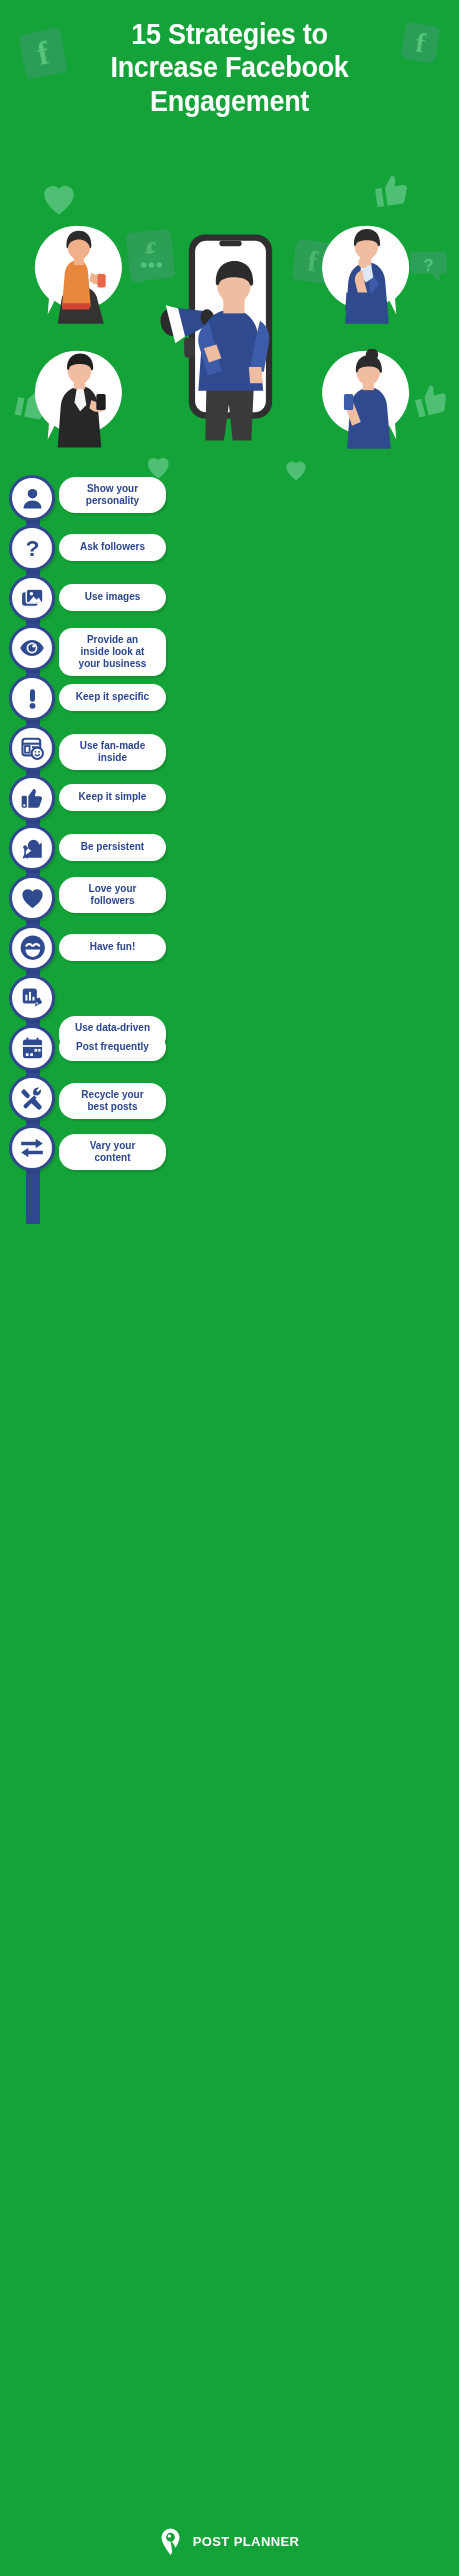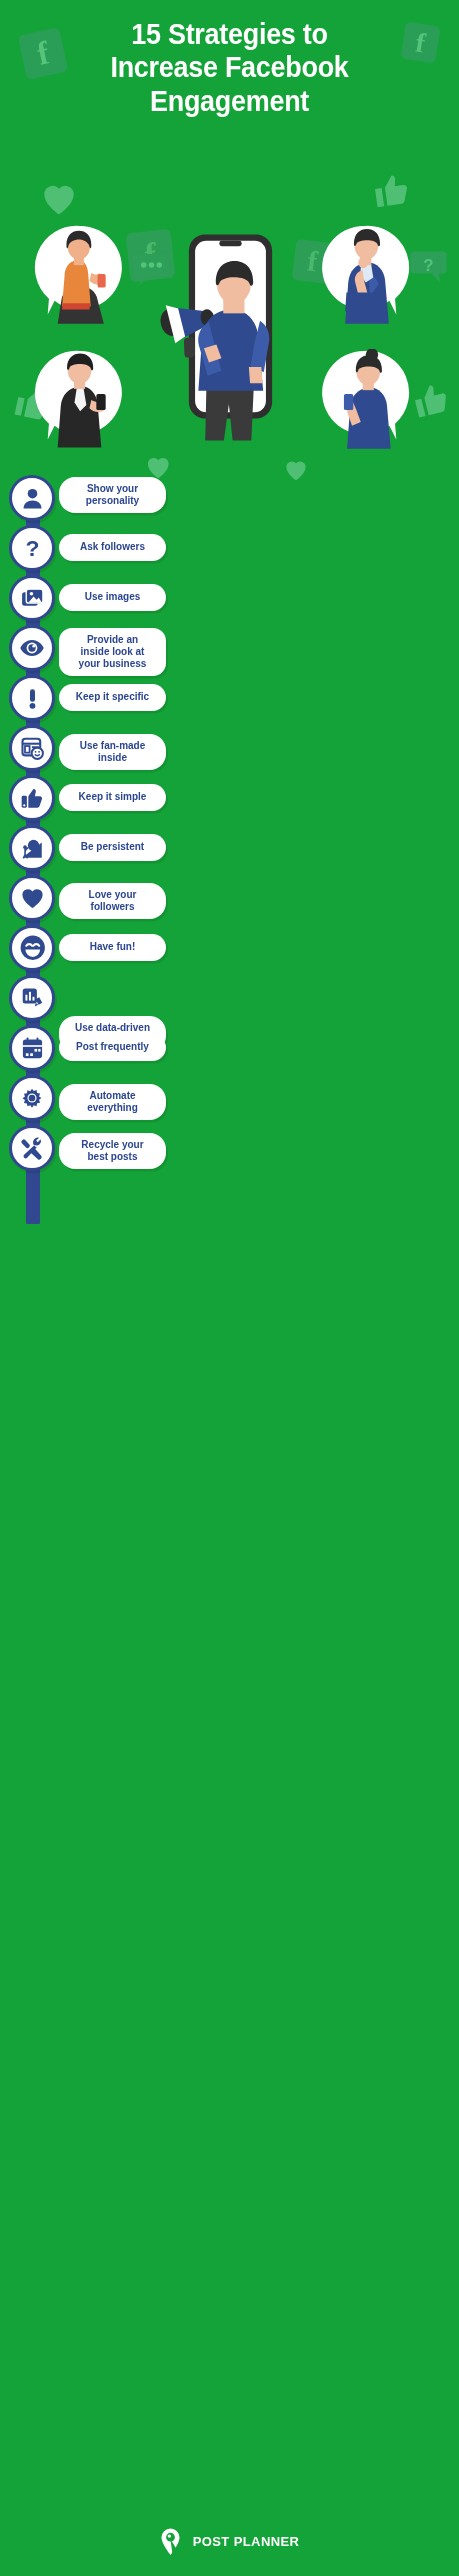--- a/index.html
+++ b/index.html
@@ -309,21 +309,21 @@
       </div>
       <div class="pill w1" style="top:8.7px;width:107px;">Be persistent</div>
     </div>
 
     <div class="row">
       <div class="badge">
         <svg width="25" height="25" viewBox="0 0 24 24">
           <path fill="#2f4a8f" d="M12 21.2S2.3 14.6 2.3 8.6a5.4 5.4 0 0 1 9.7-3.3 5.4 5.4 0 0 1 9.7 3.3c0 6-9.7 12.6-9.7 12.6z"></path>
         </svg>
       </div>
-      <div class="pill w1" style="top:8px;width:107px;">Love your followers</div>
+      <div class="pill w1" style="top:2px;width:107px;">Love your followers</div>
     </div>
 
     <div class="row">
       <div class="badge">
         <svg width="27.5" height="27.5" viewBox="0 0 24 24">
           <circle cx="12" cy="12" r="10.6" fill="#2f4a8f"></circle>
           <path d="M6.4 10.2a2.9 2.9 0 0 1 5 0M12.6 10.2a2.9 2.9 0 0 1 5 0" stroke="#ffffff" stroke-width="1.9" fill="none" stroke-linecap="round"></path>
           <path fill="#ffffff" d="M5.6 13.6h12.8a6.4 6.4 0 0 1-12.8 0z"></path>
         </svg>
       </div>
@@ -353,43 +353,41 @@
           <path d="M2.8 9.6h18.4" stroke="#ffffff" stroke-width="1.6"></path>
           <rect x="5.6" y="16.6" width="2.6" height="2.6" fill="#ffffff"></rect>
           <rect x="9.8" y="16.6" width="2.6" height="2.6" fill="#ffffff"></rect>
           <rect x="13.9" y="12.4" width="2.6" height="2.6" fill="#ffffff"></rect>
           <rect x="17.5" y="12.4" width="2.2" height="2.6" fill="#ffffff"></rect>
         </svg>
       </div>
       <div class="pill w1" style="top:8.7px;width:107px;">Post frequently</div>
     </div>
 
-    <div class="row">
-      <div class="badge">
-        <svg width="26" height="26" viewBox="0 0 24 24">
-          <path fill="#2f4a8f" d="M12 1.4l1.6 2.2 2.6-.9.5 2.7 2.7.5-.9 2.6 2.2 1.6-2.2 1.6.9 2.6-2.7.5-.5 2.7-2.6-.9L12 19l-1.6-2.2-2.6.9-.5-2.7-2.7-.5.9-2.6L3.3 10.3l2.2-1.6-.9-2.6 2.7-.5.5-2.7 2.6.9z" transform="translate(0,2)"></path>
-          <circle cx="12" cy="12" r="5.4" fill="#2f4a8f"></circle>
-          <circle cx="12" cy="12" r="4.2" fill="#ffffff"></circle>
-          <circle cx="12" cy="12" r="3.1" fill="#2f4a8f"></circle>
-        </svg>
-      </div>
-      <div class="pill w1" style="top:8.7px;width:107px;">Automate everything</div>
-    </div>
 
     <div class="row">
       <div class="badge">
         <svg width="25" height="25" viewBox="0 0 24 24">
           <rect x="3.2" y="2.8" width="4.4" height="9.4" rx="1.8" fill="#2f4a8f" transform="rotate(-43 5.4 7.5)"></rect>
           <path fill="#2f4a8f" d="M13.8 11.6 20.4 19a2.3 2.3 0 0 1-3.2 3.2l-7.4-6.6z" transform="rotate(0)"></path>
           <path fill="#2f4a8f" d="M19.3 2.7l-3 3 1.6 1.6 3-3a4.6 4.6 0 0 1-6.1 5.9L4.1 20a2.2 2.2 0 0 0 3.1 3.1l9.8-10.7a4.6 4.6 0 0 1 2.3-9.7z" transform="translate(0,-1) scale(0.95)"></path>
         </svg>
       </div>
       <div class="pill w1" style="top:8px;width:107px;">Recycle your best posts</div>
     </div>
 
+    <div class="row">
+      <div class="badge">
+        <svg width="26" height="26" viewBox="0 0 24 24">
+          <path fill="#2f4a8f" d="M2 6.2h13.4V3.4L22 7.8l-6.6 4.4V9.4H2z"></path>
+          <path fill="#2f4a8f" d="M22 17.8H8.6v2.8L2 16.2l6.6-4.4v2.8H22z"></path>
+        </svg>
+      </div>
+      <div class="pill w1" style="top:8.7px;width:107px;">Vary your content</div>
+    </div>
   </div>
 
   <div class="footer">
     <svg width="21" height="27.5" viewBox="0 0 26 34">
       <path fill="#ffffff" d="M13 0.6A11.2 11.2 0 0 0 1.8 11.8c0 7.6 11.2 21.6 11.2 21.6S24.2 19.4 24.2 11.8A11.2 11.2 0 0 0 13 0.6z"></path>
       <circle cx="13" cy="11.4" r="5.4" fill="#14a338"></circle>
       <circle cx="11.6" cy="10" r="2.1" fill="#ffffff"></circle>
       <path fill="#14a338" d="M12.8 13.5 20 25.5l-4.6 6z"></path>
     </svg>
     <span class="brand-text">POST PLANNER</span>

